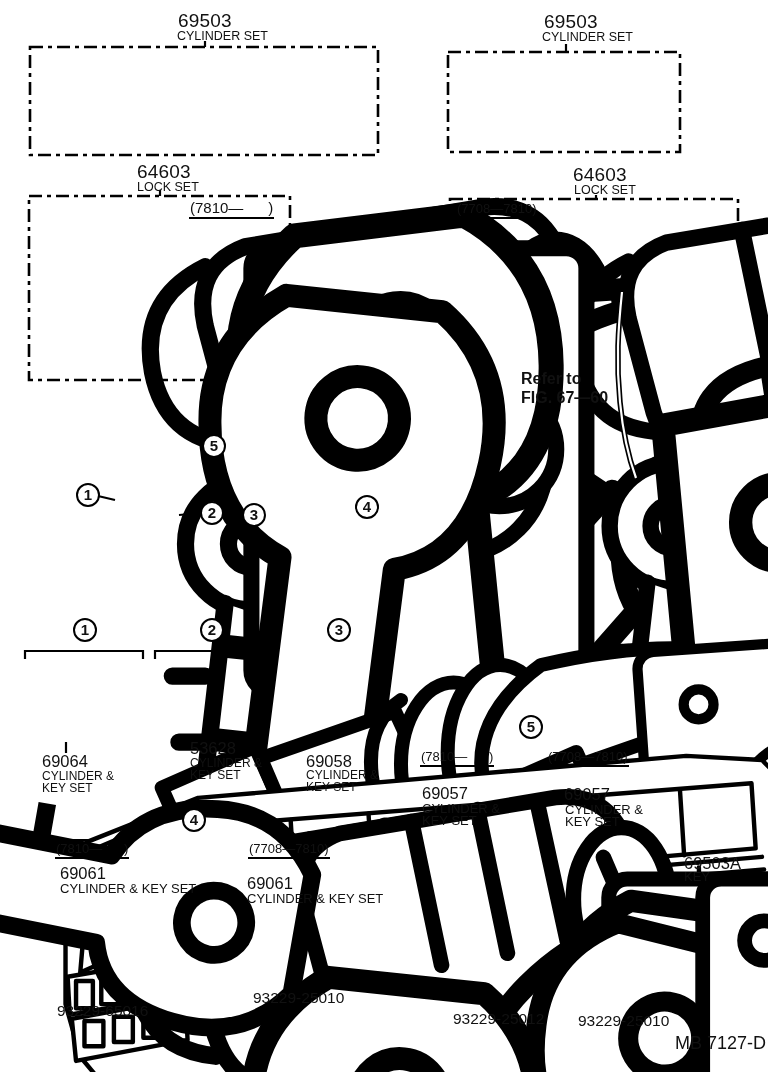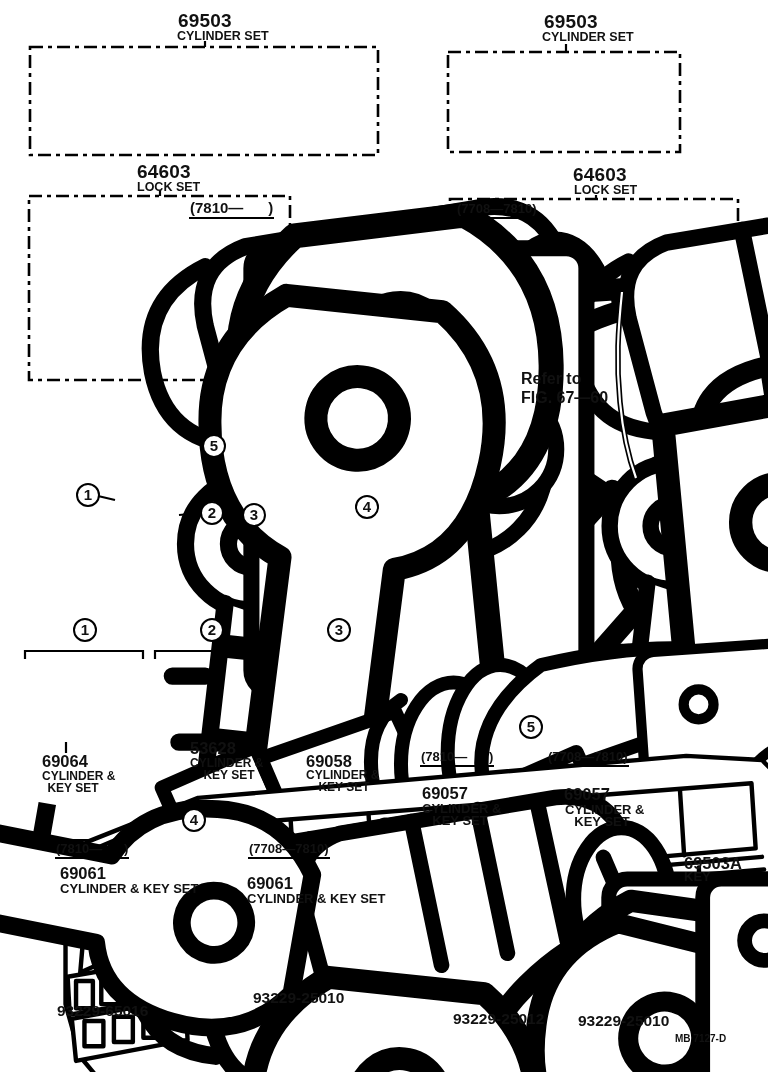--- a/index.html
+++ b/index.html
@@ -1,33 +1,33 @@
 <!DOCTYPE html>
 <html><head>
 <meta charset="utf-8">
 <style>
 *{margin:0;padding:0;box-sizing:border-box}
 html,body{background:#fff}
 .page{position:relative;width:768px;height:1072px;background:#fff;color:#000;
   font-family:"Liberation Sans",sans-serif;overflow:hidden}
 .art{position:absolute;left:0;top:0}
-.t{position:absolute;font-weight:bold;white-space:pre;line-height:1.08;color:#111}
+.t{position:absolute;font-weight:normal;white-space:pre;line-height:1.08;color:#111}
 .pn-lg{font-size:19px;letter-spacing:.2px}
 .pn-md{font-size:16.5px}
 .nm-sm{font-size:12.5px}
 .nm-xs{font-size:12px}
 .nm-md{font-size:13px}
 .range{font-size:13px;border-bottom:2.5px solid #000;padding:0 1px 1px 1px}
 .range-sm{font-size:15px;border-bottom:2.2px solid #000;padding:0 1px 1px 1px}
 .note{font-size:16px;font-weight:700}
 .screw{font-size:15.5px}
-.footer{font-size:10px}
+.footer{font-size:18px}
 .callout{position:absolute;width:24px;height:24px;border:2.4px solid #000;border-radius:50%;
   background:#fff;text-align:center;font-weight:bold;font-size:15px;line-height:20px;color:#111}
-.ra{text-align:center}
+.ra{text-align:left}
 </style>
 </head>
 <body>
 
 <div class="page">
 
 <svg class="art" width="768" height="1072" viewBox="0 0 768 1072">
   <defs>
     <symbol id="s-cylkey" viewBox="0 0 100 110">
       <g fill="#fff" stroke="#000" stroke-width="2.6" stroke-linejoin="round" stroke-linecap="round">

